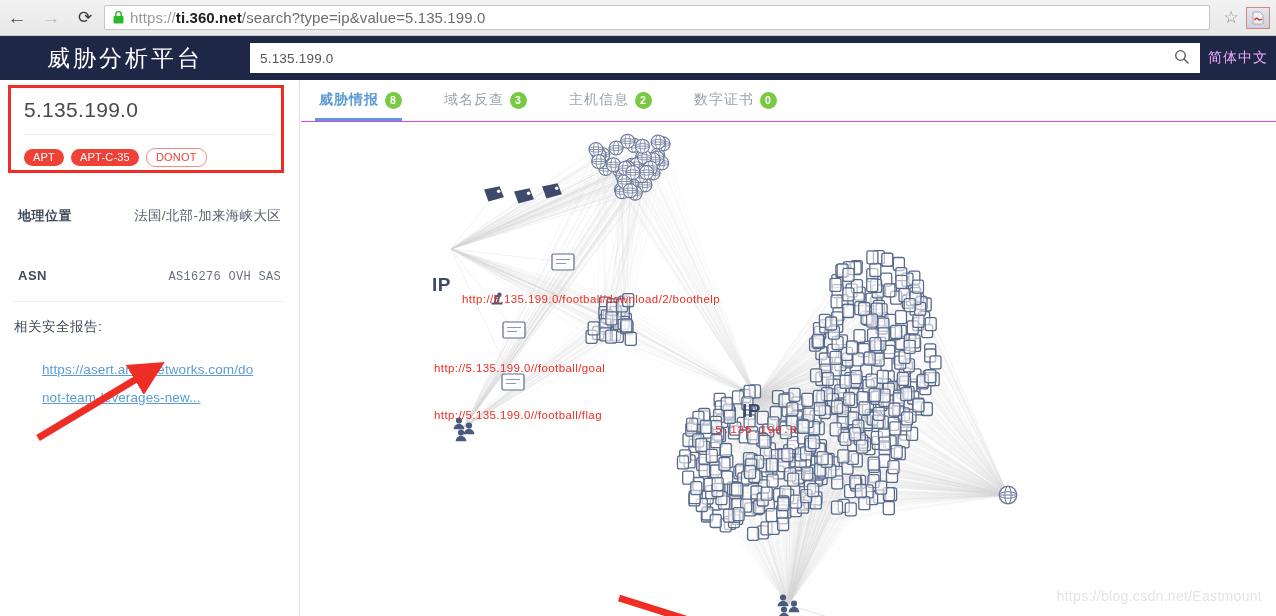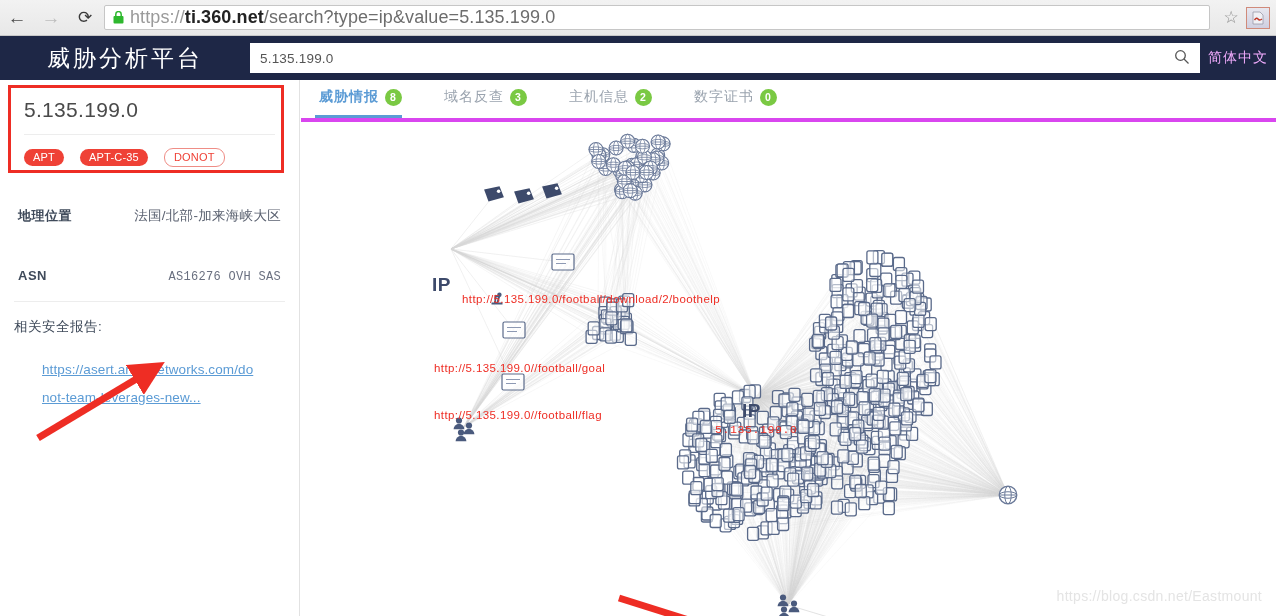--- a/index.html
+++ b/index.html
@@ -24,21 +24,21 @@
   }
   .nav-btn.disabled { color: #bcbcbc; }
   #reload-button { font-size: 17px; color: #3a3a3a; }
   #omnibox {
     flex: 1; height: 25px; margin: 0 6px 0 2px;
     background: #ffffff; border: 1px solid #c6c6c6; border-radius: 2px;
     display: flex; align-items: center; padding: 0 8px; gap: 6px;
   }
   #lock-icon { flex: 0 0 auto; display: flex; align-items: center; }
   #omnibox-url {
-    font-size: 18px; color: #9a9a9a; white-space: nowrap; overflow: hidden;
+    font-size: 15px; color: #9a9a9a; white-space: nowrap; overflow: hidden;
     letter-spacing: 0.1px;
   }
   #omnibox-url .host { color: #222222; font-weight: bold; }
   #omnibox-url .scheme { color: #9a9a9a; }
   #omnibox-url .path { color: #6d6d6d; }
   #star-icon { width: 30px; height: 36px; display:flex; align-items:center; justify-content:center;
                font-size: 17px; color: #8d8d8d; }
   #extension-icon {
     width: 24px; height: 22px; margin-right: 6px;
     border: 1px solid #d08a7a; background: linear-gradient(#e7e7ef,#cfcfe0);
@@ -79,21 +79,21 @@
   #sidebar {
     position: absolute; left: 0; top: 0; width: 300px; height: 536px;
     background: #ffffff; border-right: 1px solid #e2e2e2;
     padding: 0 14px;
   }
   #target-card { padding-top: 14px; }
   #target-ip {
     font-size: 21px; color: #4a4a4a; padding: 4px 0 12px 10px; letter-spacing: 0.3px;
   }
   #target-divider { height: 1px; background: #ededed; margin: 0 10px; }
-  #tag-row { display: flex; align-items: center; gap: 16px; padding: 13px 0 14px 10px; text-align: center; }
+  #tag-row { display: flex; align-items: center; gap: 7px; padding: 13px 0 14px 10px; text-align: center; }
   .tag {
     font-size: 11px; border-radius: 9px; padding: 2px 9px 3px;
     letter-spacing: 0.2px; white-space: nowrap;
   }
   .tag.solid { background: #ef4136; color: #ffffff; }
   .tag.outline { background: #ffffff; color: #ef4136; border: 1px solid #ef8d86; }
 
   #meta-section { margin-top: 26px; padding: 0 4px; }
   .meta-row {
     display: flex; justify-content: space-between; align-items: baseline;
@@ -117,21 +117,21 @@
     border: 3px solid #ee2d24; pointer-events: none;
   }
 
   
   #main {
     position: absolute; left: 301px; top: 0; width: 975px; height: 536px;
     background: #ffffff;
   }
   #tabs {
     height: 42px; display: flex; align-items: flex-end;
-    padding-left: 14px; border-bottom: 4px solid #d946ef;
+    padding-left: 14px; border-bottom: 1px solid #d946ef;
   }
   .tab {
     display: flex; align-items: center; gap: 6px;
     height: 42px; padding: 0 14px 0 4px; margin-right: 24px;
     font-size: 14px; color: #9aa3ae; letter-spacing: 1px;
     position: relative;
   }
   .tab.active { color: #5b9bd5; font-weight: bold; }
   .tab.active::after {
     content: ""; position: absolute; left: 0; right: 14px; bottom: 0;

